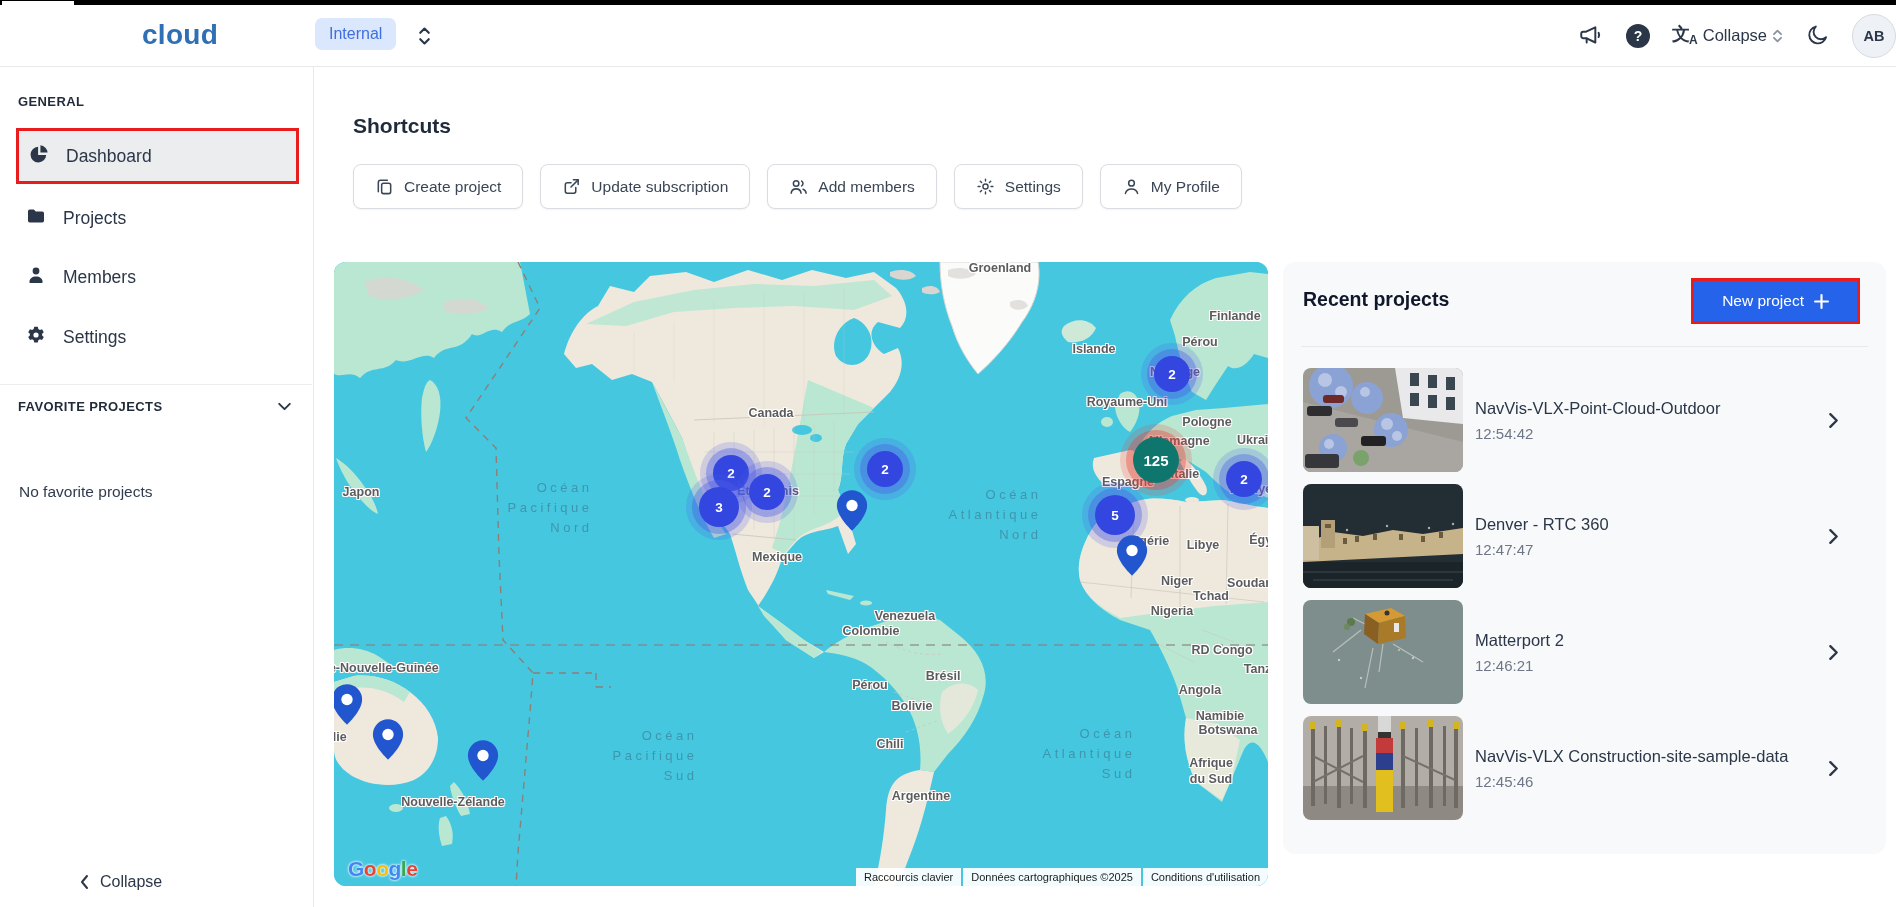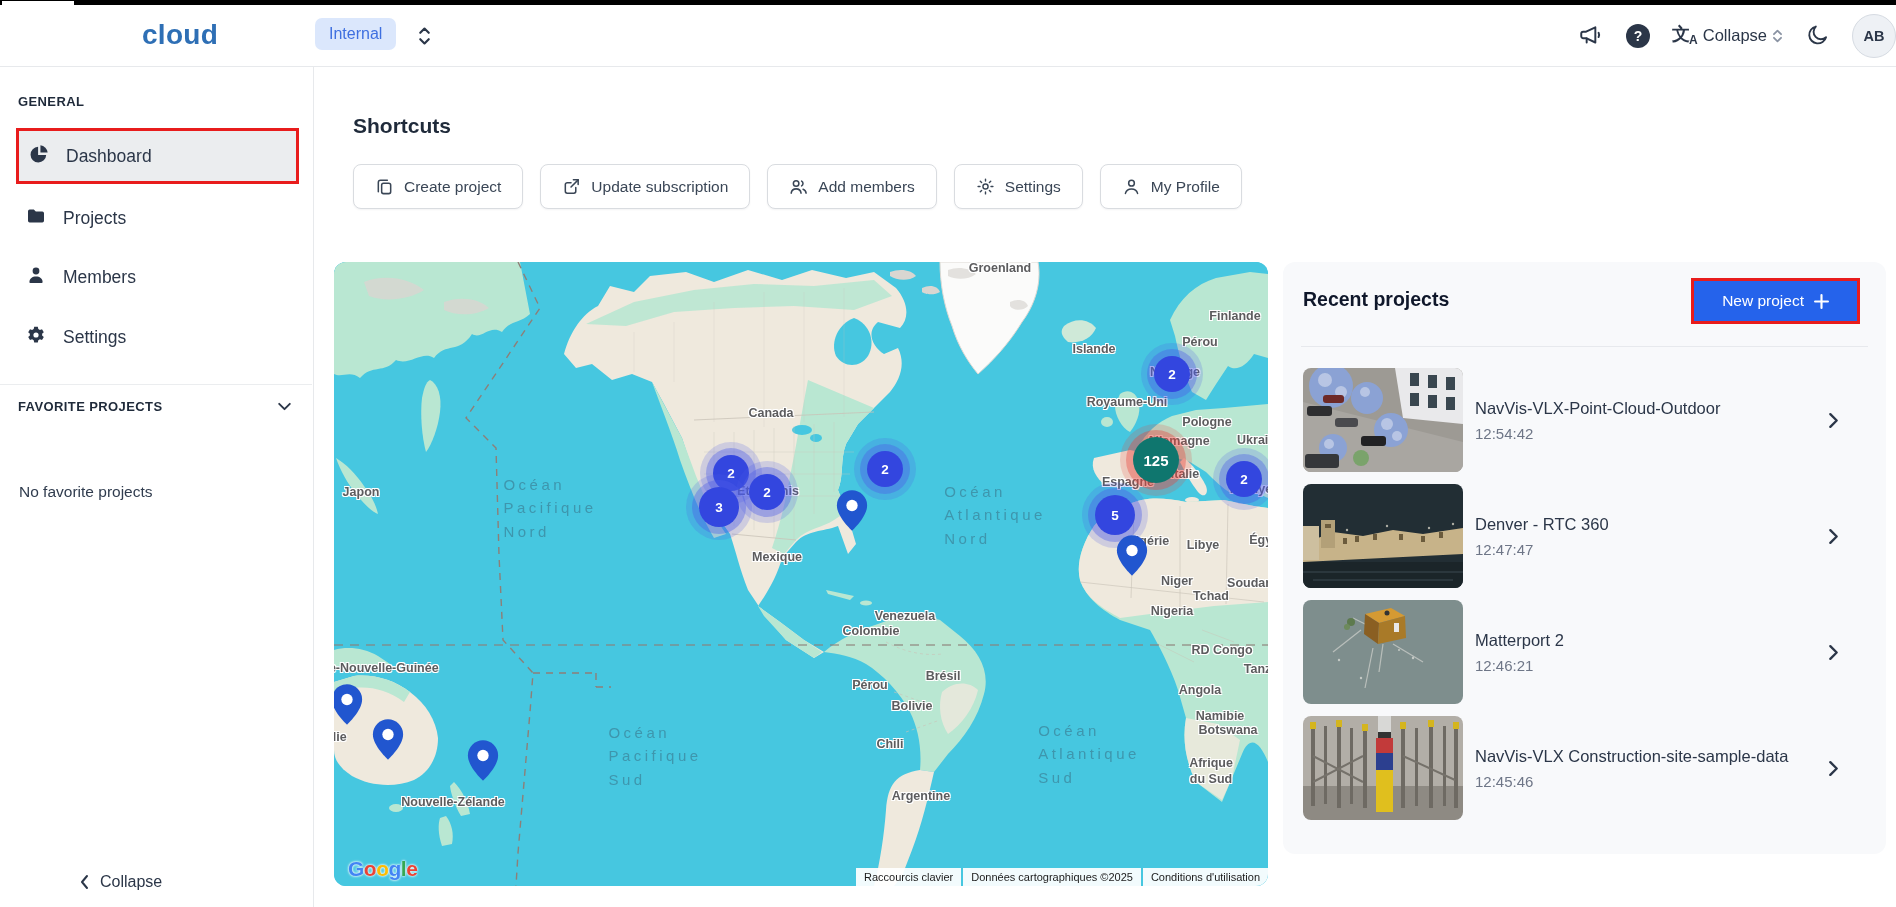--- a/index.html
+++ b/index.html
@@ -44,22 +44,22 @@
     box-shadow:0 1px 2px rgba(16,24,40,.05);}
   .sc-btn svg{flex:0 0 auto;}
   
   .map{position:absolute;left:20px;top:196px;width:934px;height:624px;border-radius:12px;overflow:hidden;
     background:#46c7e0;cursor:grab;}
   .map svg.base{position:absolute;left:0;top:0;}
   .map-overlays{position:absolute;inset:0;}
   .country-label{position:absolute;transform:translate(-50%,-50%);font-size:12.5px;font-weight:700;color:#5c5c5e;
     white-space:pre;text-align:center;line-height:1.25;z-index:2;
     text-shadow:-1px -1px 0 #fff,1px -1px 0 #fff,-1px 1px 0 #fff,1px 1px 0 #fff,0 1px 0 #fff,0 -1px 0 #fff;}
-  .ocean-label{position:absolute;transform:translate(-50%,-50%);font-size:15px;color:#3e96ad;letter-spacing:3.5px;
-    white-space:pre;text-align:left;line-height:1.55;z-index:1;}
+  .ocean-label{position:absolute;transform:translate(-50%,-50%);font-size:13px;color:#3e96ad;letter-spacing:3.5px;
+    white-space:pre;text-align:right;line-height:1.55;z-index:1;}
   .cluster{position:absolute;transform:translate(-50%,-50%);border-radius:50%;display:flex;align-items:center;
     justify-content:center;color:#fff;font-weight:700;z-index:4;cursor:pointer;}
   .cluster.blue{background:#3346df;box-shadow:0 0 0 7px rgba(77,92,231,.38),0 0 0 13px rgba(77,92,231,.2);}
   .cluster.red{background:#0f766e;box-shadow:0 0 0 7px rgba(232,69,60,.38),0 0 0 13px rgba(232,69,60,.2);}
   .pin{position:absolute;transform:translate(-50%,-100%);z-index:5;cursor:pointer;}
   .map-attr{position:absolute;right:0;bottom:0;display:flex;gap:2px;font-size:11px;color:#1b1b1b;z-index:6;}
   .map-attr span{background:rgba(255,255,255,.93);padding:3px 8px;white-space:nowrap;}
   .glogo{position:absolute;left:14px;bottom:5px;font-size:21px;font-weight:700;letter-spacing:-.5px;z-index:6;
     text-shadow:0 0 2px #fff,0 0 3px #fff;cursor:pointer;}
   

